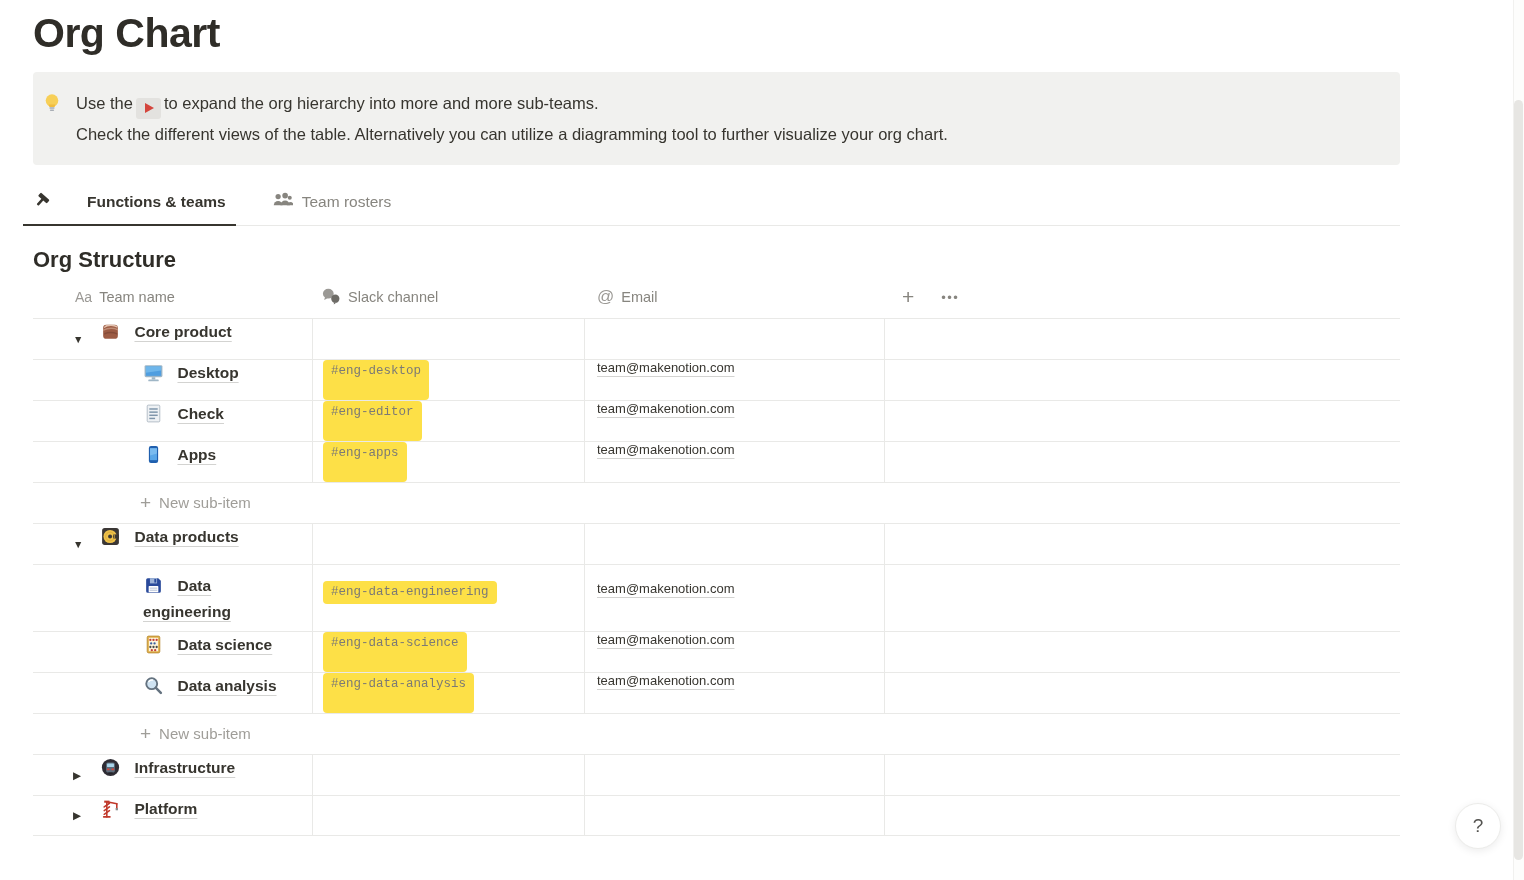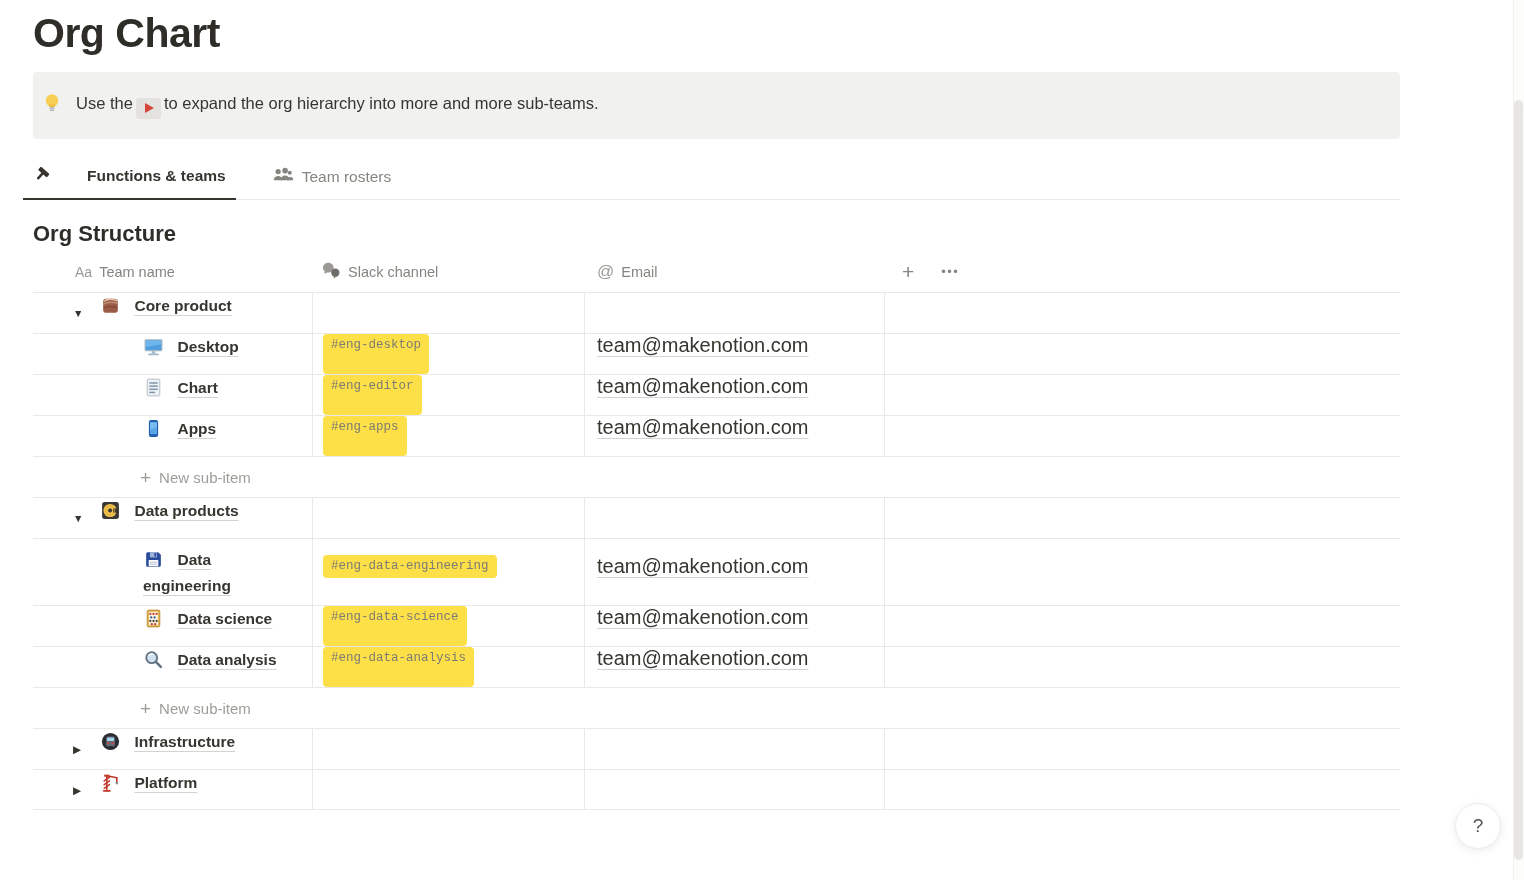--- a/index.html
+++ b/index.html
@@ -169,21 +169,21 @@
     font-family: "Liberation Mono", "DejaVu Sans Mono", monospace;
     font-size: 12.5px;
     color: #7c7a75;
     background: #fde047;
     border-radius: 4px;
     padding: 4px 8px 5px 8px;
     white-space: nowrap;
     cursor: pointer;
   }
   .email-link {
-    font-size: 20px;
+    font-size: 13px;
     color: #37352f;
     text-decoration: underline;
     text-decoration-color: rgba(55,53,47,0.22);
     text-underline-offset: 3.5px;
     text-decoration-thickness: 1px;
     cursor: pointer;
   }
 
   .newsub-inner {
     display: flex;
@@ -241,20 +241,21 @@
     <span class="callout-icon">
       <svg viewBox="0 0 22 22" width="22" height="22">
         <circle cx="11" cy="8.6" r="6.3" fill="#f7cf57"></circle>
         <path d="M7.6 12.5 L14.4 12.5 L13.5 15 L8.5 15 Z" fill="#f0bc3e"></path>
         <rect x="8.4" y="15" width="5.2" height="2" rx="0.8" fill="#b9bec4"></rect>
         <rect x="8.9" y="17.4" width="4.2" height="1.7" rx="0.8" fill="#a9aeb5"></rect>
       </svg>
     </span>
     <div class="callout-text">
       <div><span>Use the</span><span class="play-chip"></span><span>to expand the org hierarchy into more and more sub-teams.</span></div>
+      <div>Check the different views of the table. Alternatively you can utilize a diagramming tool to further visualize your org chart.</div>
     </div>
   </div>
 
   <div class="tabs">
     <div class="tab active">
       <span class="ticon">
         <svg viewBox="0 0 20 20" width="18" height="18" fill="#37352f">
           <g transform="rotate(42 10 10)">
             <rect x="3.5" y="4.5" width="13" height="5" rx="1.2"></rect>
             <rect x="8.6" y="8" width="2.8" height="9.5" rx="1"></rect>
@@ -354,21 +355,21 @@
       <span class="nm-flow">
         <span class="emoji">
           <svg viewBox="0 0 20 20">
               <rect x="4" y="2" width="12" height="16" rx="1" fill="#eef1f4" stroke="#a9b4bf" stroke-width="0.8"></rect>
               <rect x="6" y="5" width="8" height="1.4" fill="#7e95aa"></rect>
               <rect x="6" y="8" width="8" height="1.4" fill="#7e95aa"></rect>
               <rect x="6" y="11" width="8" height="1.4" fill="#7e95aa"></rect>
               <rect x="6" y="14" width="5.5" height="1.4" fill="#7e95aa"></rect>
             </svg>
         </span>
-        <span class="nm">Chart</span>
+        <span class="nm">Check</span>
       </span>
     </div>
     <div class="cell c-slack">
         <span class="chip">#eng-editor</span>
       </div>
     <div class="cell c-email">
         <span class="email-link">team@makenotion.com</span>
       </div>
     <div class="cell c-extra"></div>
   </div>

